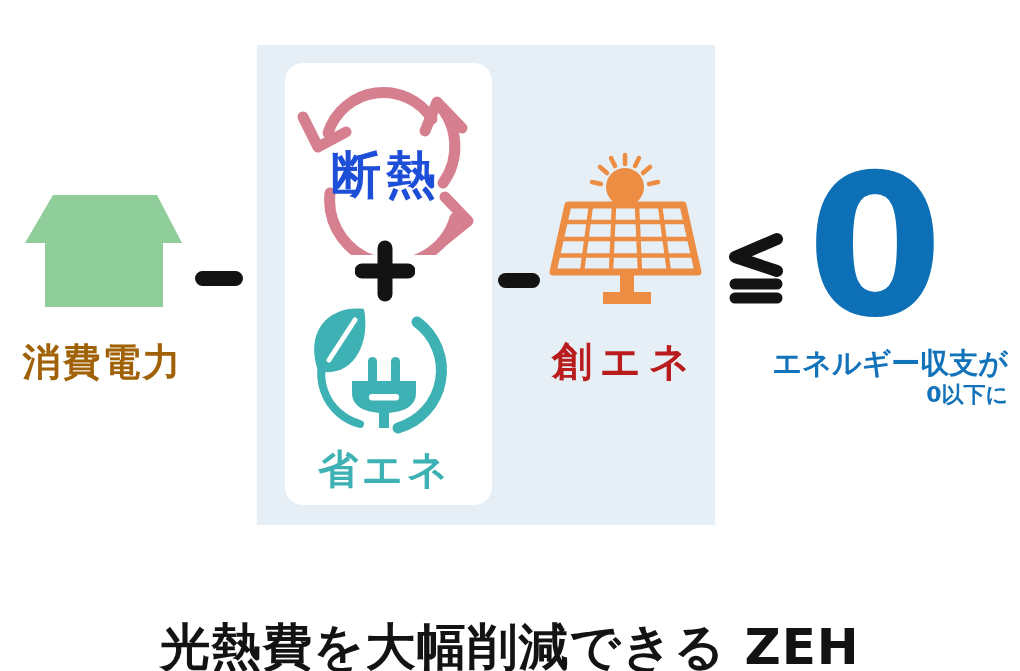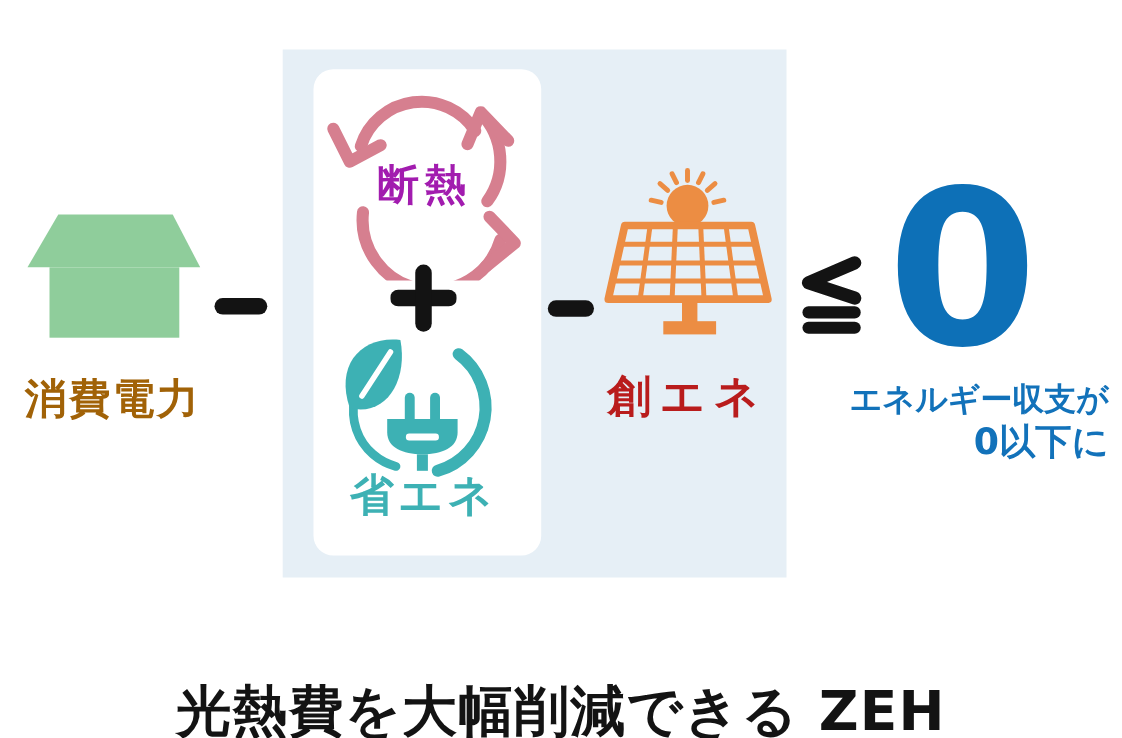--- a/index.html
+++ b/index.html
@@ -8,30 +8,30 @@
     width:1020px;height:671px;
     background:#ffffff;
     overflow:hidden;
     font-family:"DejaVu Sans","Liberation Sans",sans-serif;
   }
   .abs{position:absolute;}
   .lbl{font-weight:bold;text-align:center;line-height:1.15;}
   .consumption-label{left:0px;top:341px;width:205px;font-size:38px;letter-spacing:2px;color:#a16207;}
   .panel{left:257px;top:45px;width:458px;height:480px;background:#E6EFF6;}
   .card{left:285px;top:63px;width:207px;height:442px;background:#ffffff;border-radius:18px;}
-  .insulation-label{left:286px;top:147px;width:200px;font-size:38px;letter-spacing:5px;color:#a21caf;}
-  .saving-label{left:285px;top:428px;width:200px;font-size:40px;letter-spacing:4px;color:#3DB1B4;}
+  .insulation-label{left:286px;top:147px;width:200px;font-size:50px;letter-spacing:5px;color:#1d4ed8;}
+  .saving-label{left:285px;top:446px;width:200px;font-size:40px;letter-spacing:4px;color:#3DB1B4;}
   .creation-label{left:525px;top:338px;width:200px;font-size:40px;letter-spacing:8px;color:#b91c1c;}
   .minus{background:#131313;border-radius:9px;height:15px;}
   .minus1{left:195px;top:271px;width:48px;}
   .minus2{left:498px;top:273px;width:42px;}
   .zero-value{left:805px;top:148px;width:140px;font-size:196px;line-height:1;color:#0D70B7;font-weight:bold;text-align:center;}
   .result-caption{left:758px;top:346px;width:250px;color:#1272BA;font-weight:bold;text-align:right;}
   .result-line1{font-size:29px;line-height:1.2;}
-  .result-line2{font-size:33px;line-height:1.3;}
+  .result-line2{font-size:22px;line-height:1.3;}
   .page-title{left:0px;top:620px;width:1020px;font-size:50px;font-weight:bold;color:#131313;text-align:center;line-height:1.1;letter-spacing:1px;}
 </style>
 </head>
 <body>
 
 <div id="page">
 
   <svg class="abs" style="left:20px;top:190px;" width="170" height="120" viewBox="20 190 170 120">
     <polygon points="53,195 157,195 182,243 25,243" fill="#8FCD9B"></polygon>
     <rect x="45" y="243" width="118" height="64" fill="#8FCD9B"></rect>

